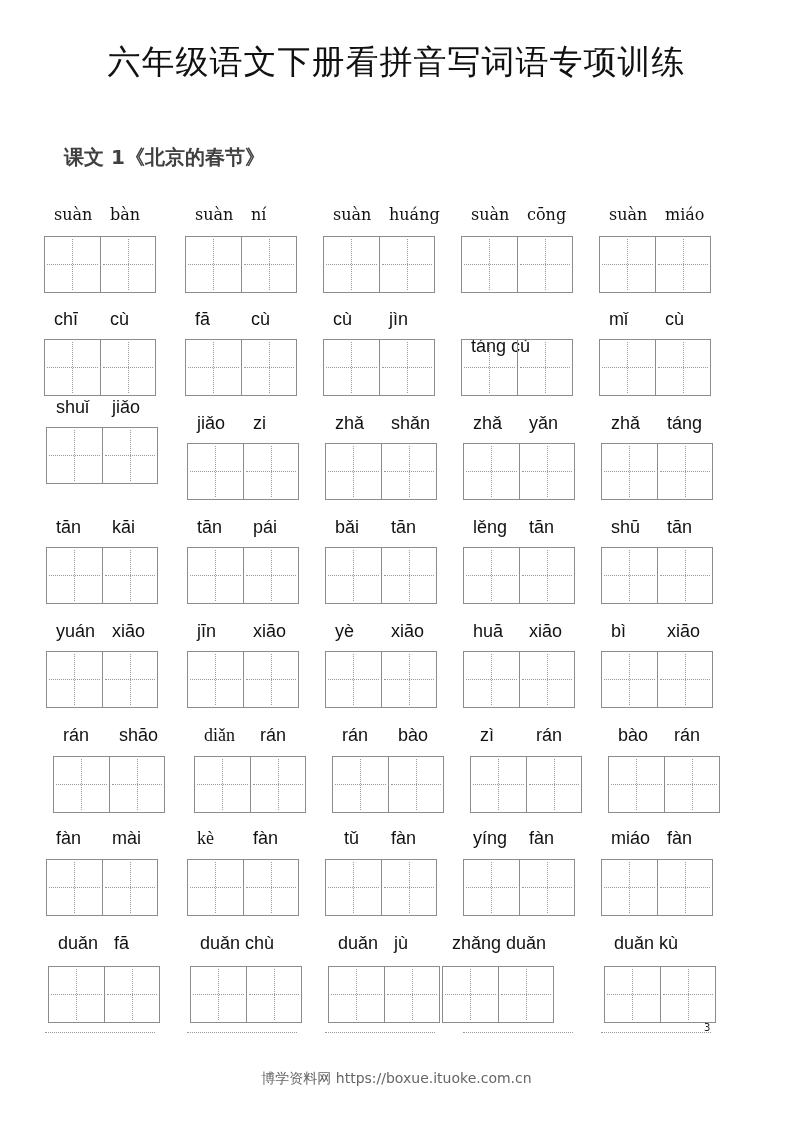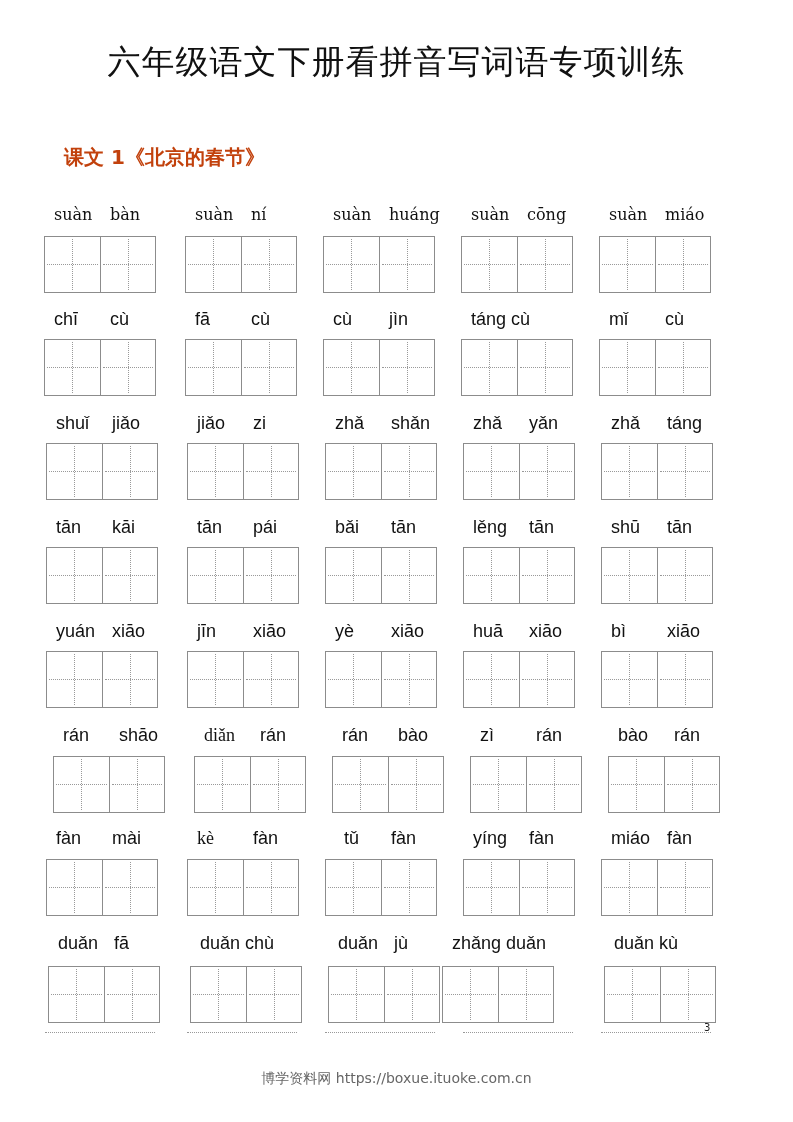--- a/index.html
+++ b/index.html
@@ -1,18 +1,18 @@
 <!DOCTYPE html>
 <html><head>
 <meta charset="utf-8">
 <style>
   html, body { margin:0; padding:0; background:#fff; }
   body { width:793px; height:1122px; position:relative; overflow:hidden; font-family:"DejaVu Sans", sans-serif; color:#111; }
   .title { position:absolute; left:0; width:793px; top:40px; text-align:center; font-family:"DejaVu Sans", sans-serif; font-size:33px; letter-spacing:1px; color:#111; }
-  .subtitle { position:absolute; left:64px; top:144px; font-size:20px; font-weight:bold; color:#c2410c; }
+  .subtitle { position:absolute; left:64px; top:144px; font-size:20px; font-weight:bold; color:#404040; }
   .cell { position:absolute; width:112px; }
   .pinyin { position:absolute; top:0; left:0; width:112px; height:22px; font-size:17px; color:#111; }
   .pinyin span { position:absolute; top:0; white-space:nowrap; }
   .pinyin.serif { font-family:"DejaVu Serif", serif; font-size:16px; }
   .pinyin.sans { font-family:"Liberation Sans", sans-serif; font-size:18px; }
   .box { position:absolute; left:0; width:110px; height:55px; border:1px solid #8c8c8c; display:flex; }
   .sq { position:relative; width:55px; height:55px; box-sizing:border-box; }
   .sq + .sq { border-left:1px solid #8c8c8c; }
   .sq::before { content:""; position:absolute; left:27px; top:2px; bottom:2px; border-left:1px dotted #999; }
   .sq::after { content:""; position:absolute; top:27px; left:2px; right:2px; border-top:1px dotted #999; }
@@ -102,39 +102,39 @@
         <span style="left: 10px;">cù</span>
         <span style="left: 66px;">jìn</span>
       </div>
       <div class="box" style="top: 30px;">
         <div class="sq"></div>
         <div class="sq"></div>
       </div>
     </div>
     <div class="cell" style="left: 461px; top: 309px; height: 87px;">
       <div class="pinyin sans">
-        <span style="left: 10px;">táng cù</span>
+        <span style="left: 10px; margin-top: 27px;">táng cù</span>
         <span style="left: 66px;"></span>
       </div>
       <div class="box" style="top: 30px;">
         <div class="sq"></div>
         <div class="sq"></div>
       </div>
     </div>
     <div class="cell" style="left: 599px; top: 309px; height: 87px;">
       <div class="pinyin sans">
         <span style="left: 10px;">mǐ</span>
         <span style="left: 66px;">cù</span>
       </div>
       <div class="box" style="top: 30px;">
         <div class="sq"></div>
         <div class="sq"></div>
       </div>
     </div>
-    <div class="cell" style="left: 46px; top: 413px; height: 87px; text-decoration: underline;">
+    <div class="cell" style="left: 46px; top: 397px; height: 87px; text-decoration: underline;">
       <div class="pinyin sans">
         <span style="left: 10px;">shuǐ</span>
         <span style="left: 66px;">jiǎo</span>
       </div>
       <div class="box" style="top: 30px;">
         <div class="sq"></div>
         <div class="sq"></div>
       </div>
     </div>
     <div class="cell" style="left: 187px; top: 413px; height: 87px;">

